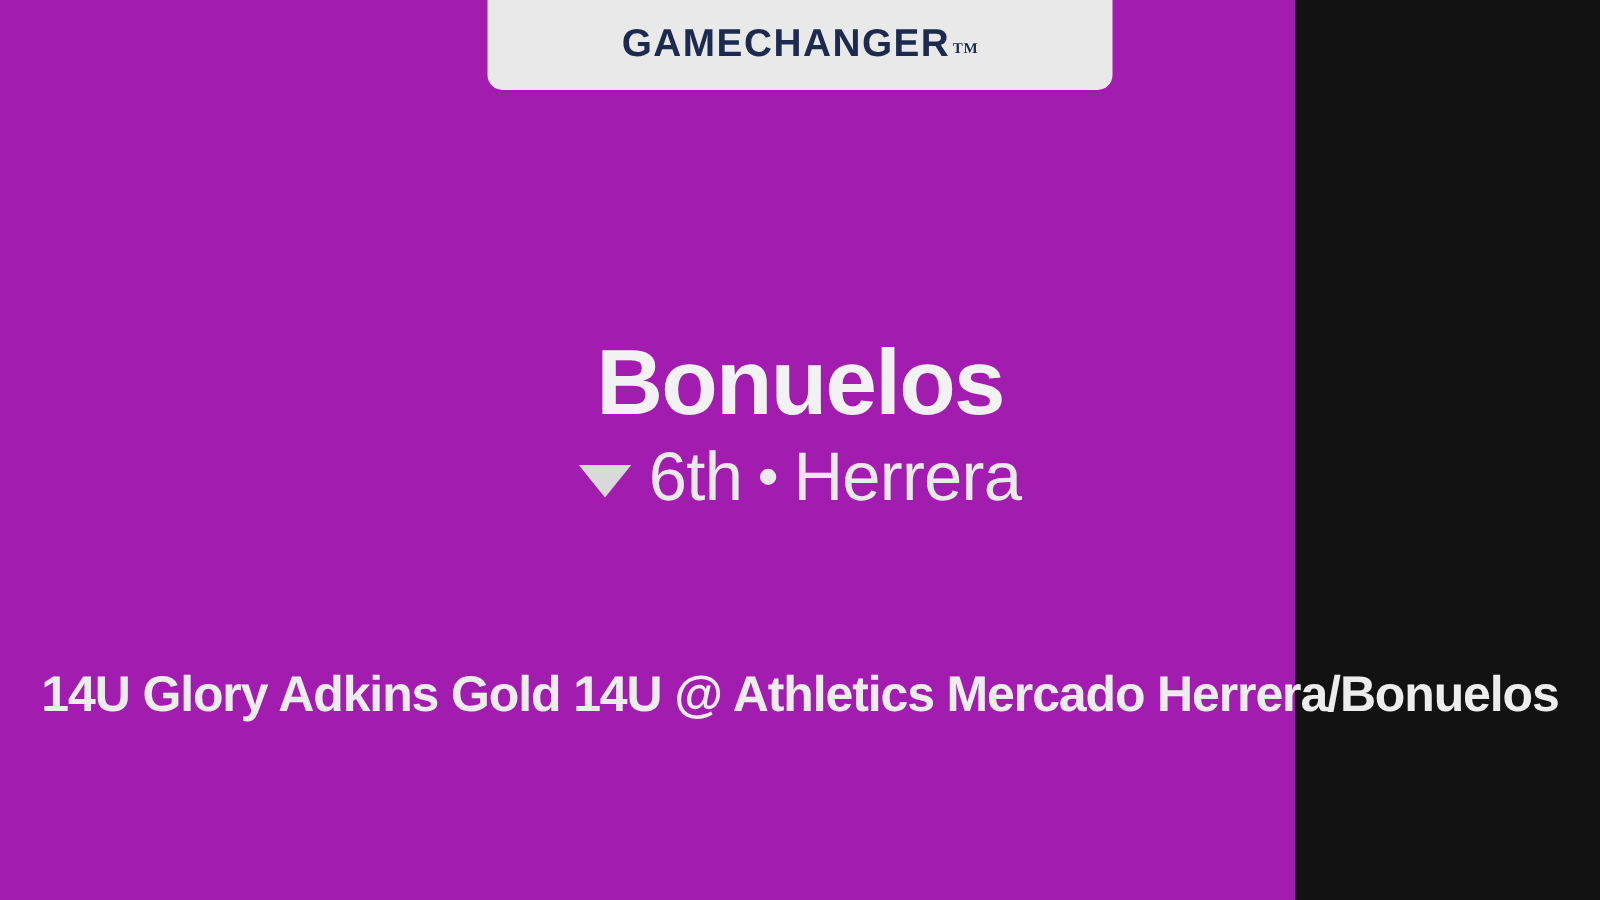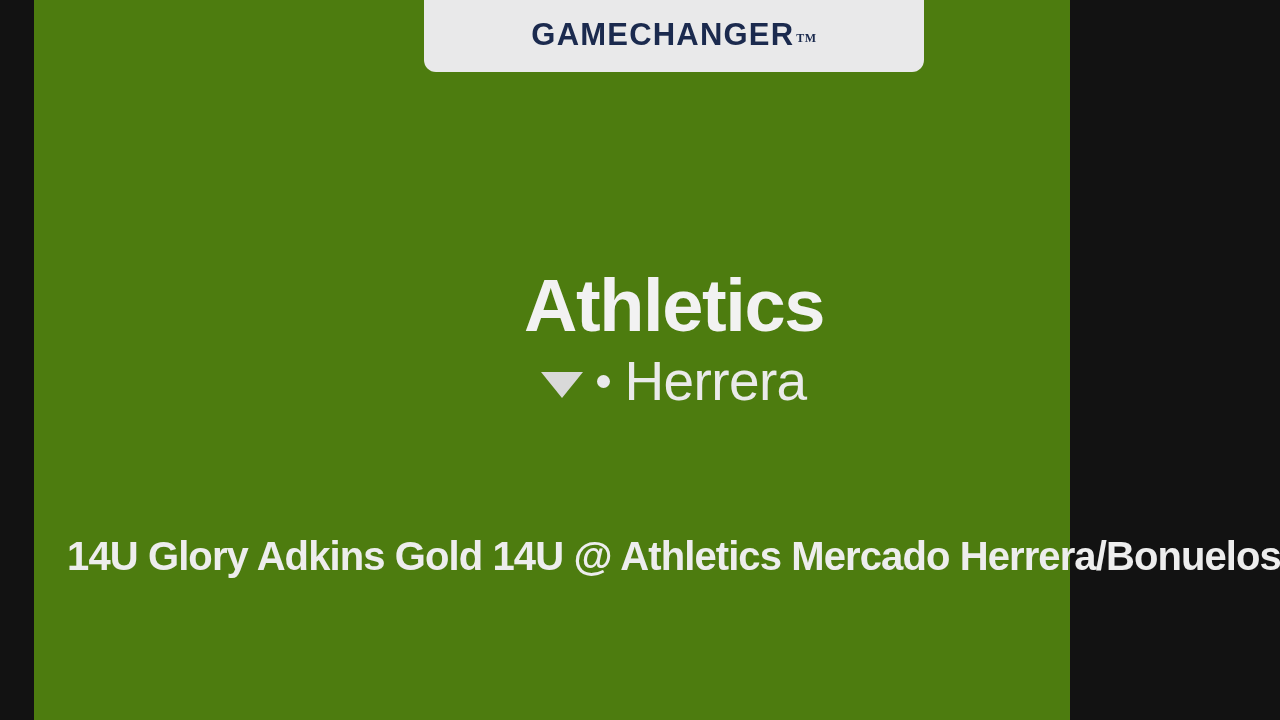--- a/index.html
+++ b/index.html
@@ -11,22 +11,21 @@
     height: 720px;
     background: #121212;
     font-family: "Liberation Sans", sans-serif;
     overflow: hidden;
   }
 
   .screen {
     position: relative;
     width: 1036px;
     height: 720px;
-    background: #4d7c0f;
-    margin-left: 34px;
+    background: #a21caf;
   }
 
   
   .logo-chip {
     position: absolute;
     left: 390px;
     top: 0;
     width: 500px;
     height: 72px;
     background: #e9e9ea;
@@ -137,24 +136,25 @@
 <body>
 
 <div class="screen">
 
   <div class="logo-chip">
     <span class="logo-wordmark">GAMECHANGER</span>
     <span class="logo-tm">TM</span>
   </div>
 
   <div class="center-block">
-    <div class="play-title">Athletics</div>
+    <div class="play-title">Bonuelos</div>
 
     <div class="play-context">
       <span class="half-inning-arrow"></span>
+      <span class="inning-label">6th</span>
       <span class="dot-sep"></span>
       <span class="side-label">Herrera</span>
     </div>
   </div>
 
   <div class="matchup">14U Glory Adkins Gold 14U @ Athletics Mercado Herrera/Bonuelos</div>
 
 </div>
 
 </body></html>

